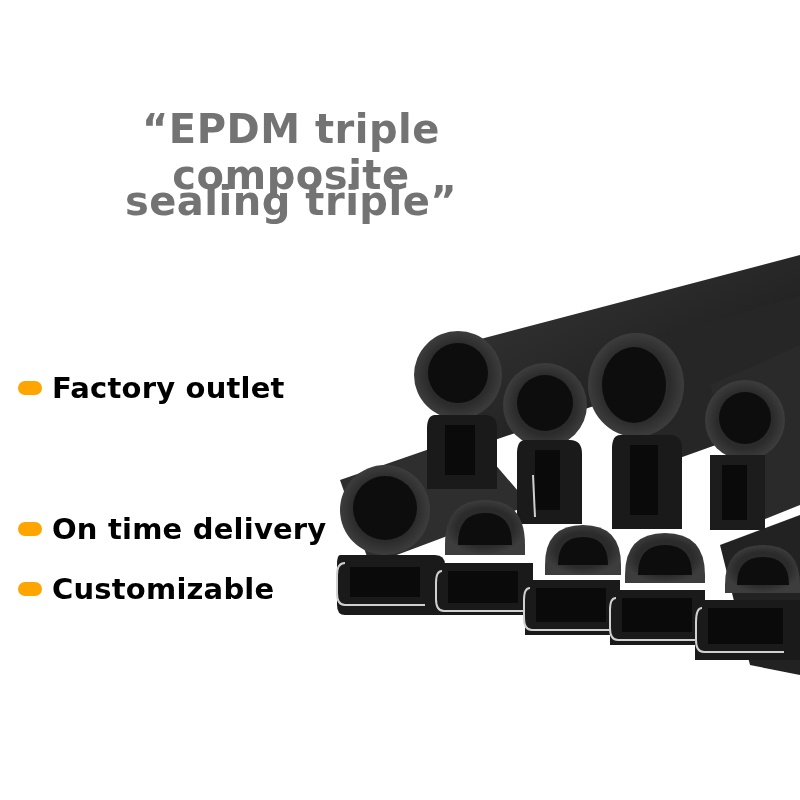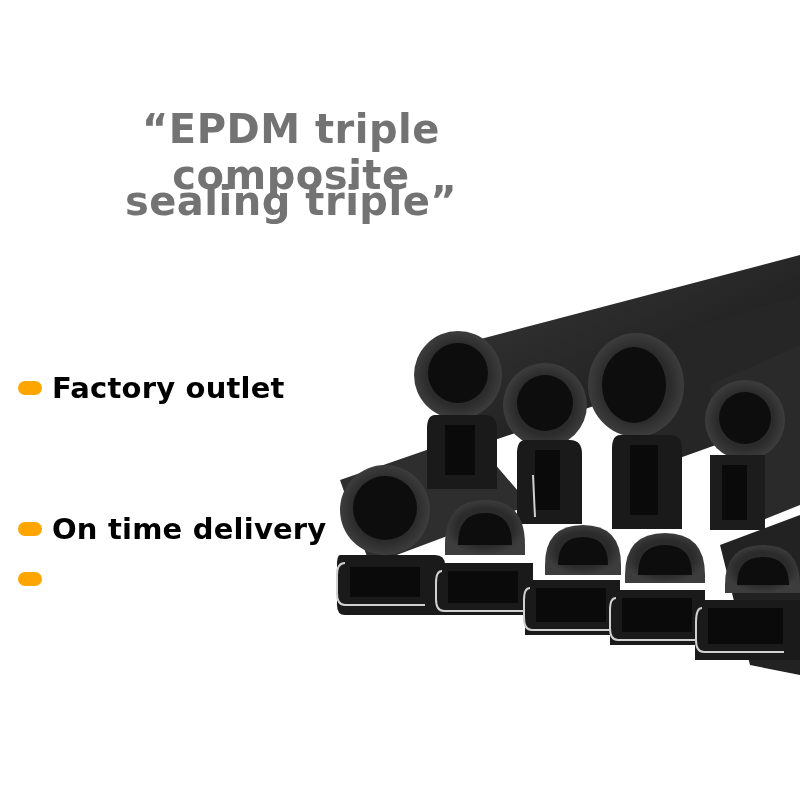--- a/index.html
+++ b/index.html
@@ -26,20 +26,21 @@
 <div class="feature f1">
   <span class="bullet" style="background:#FFA500"></span>
   <span class="feature-label">Factory outlet</span>
 </div>
 <div class="feature f2">
   <span class="bullet" style="background:#FFA500"></span>
   <span class="feature-label">On time delivery</span>
 </div>
 <div class="feature f3">
   <span class="bullet" style="background:#FFA500"></span>
+  <span class="feature-label">Customizable</span>
 </div>
 
 <div class="product">
   <svg width="470" height="440" viewBox="0 0 470 440" xmlns="http://www.w3.org/2000/svg">
     <defs>
       <linearGradient id="body" x1="0" y1="0" x2="1" y2="1">
         <stop offset="0" stop-color="#3a3a3a"></stop>
         <stop offset="1" stop-color="#151515"></stop>
       </linearGradient>
       <radialGradient id="foam" cx="0.5" cy="0.5" r="0.5">

